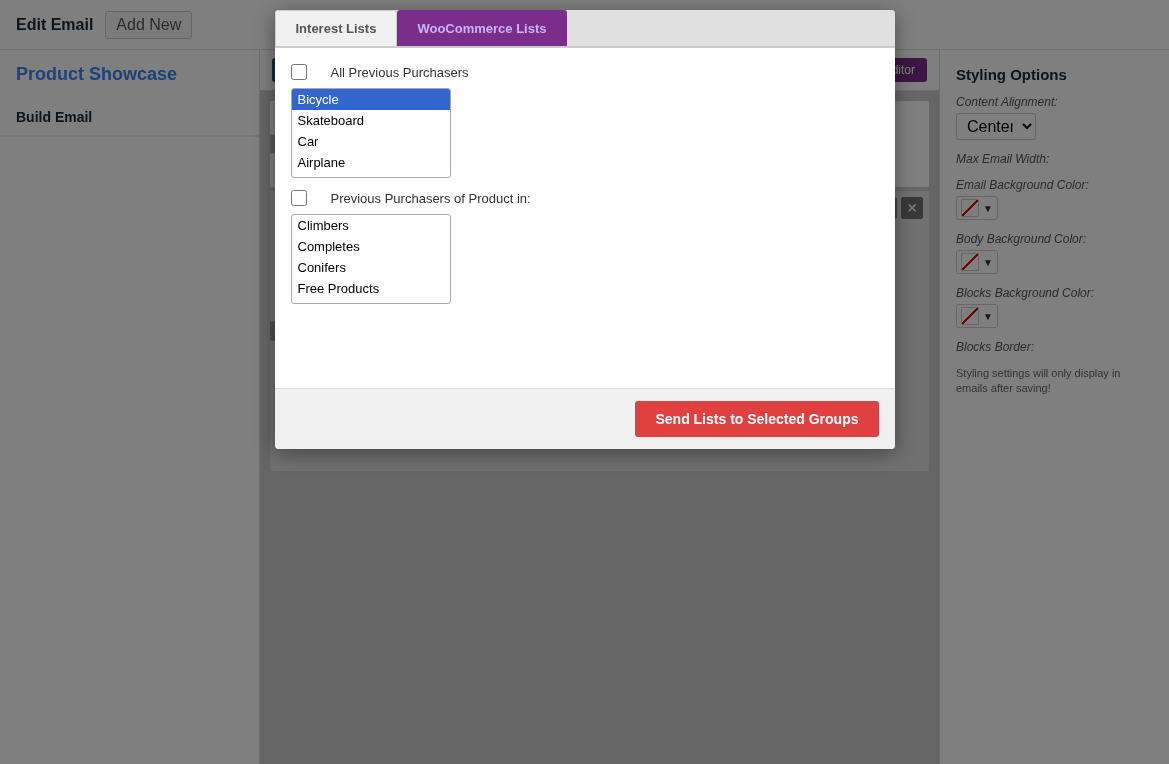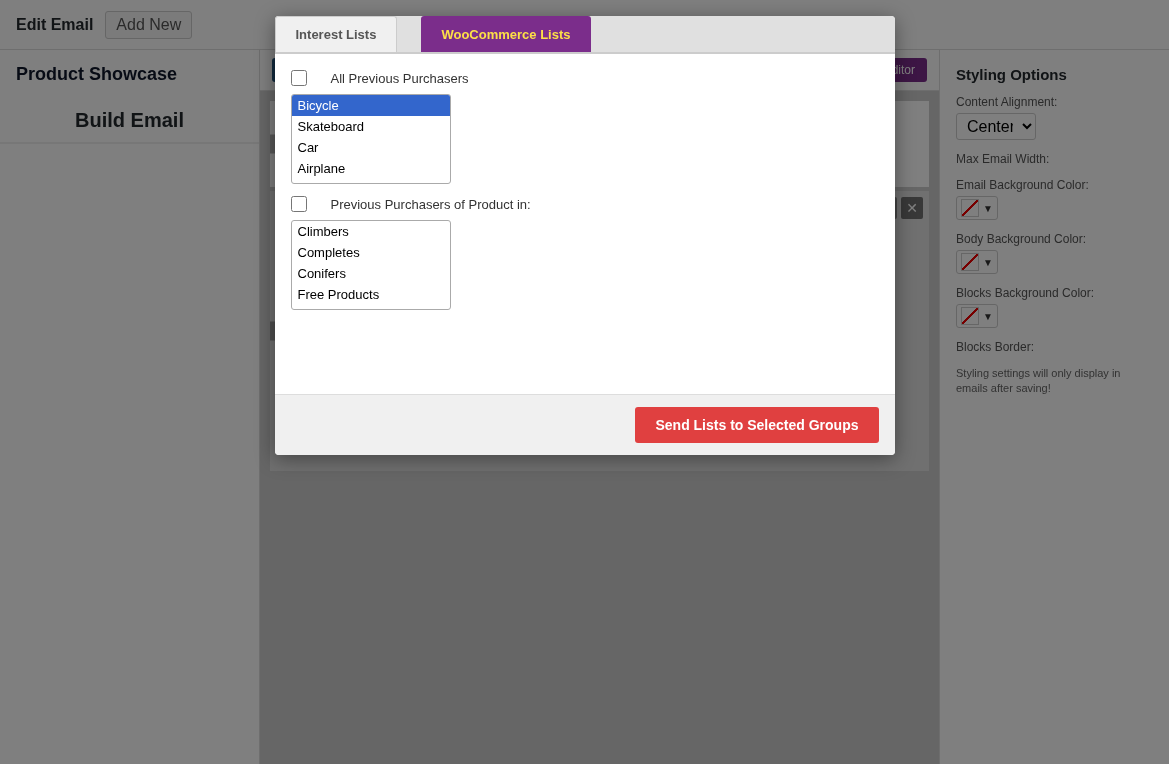--- a/index.html
+++ b/index.html
@@ -9,22 +9,22 @@
     .top-bar { background: #fff; border-bottom: 1px solid #ddd; padding: 8px 16px; display: flex; align-items: center; gap: 12px; height: 50px; }
     .top-bar-title { font-size: 16px; font-weight: bold; color: #23282d; }
     .add-new-btn { background: #f7f7f7; border: 1px solid #ccc; border-radius: 3px; padding: 4px 10px; font-size: 16px; cursor: pointer; color: #555; }
 
     
     .main-layout { display: flex; height: calc(764px - 50px); }
 
     
     .sidebar { width: 260px; background: #fff; border-right: 1px solid #ddd; padding: 0; flex-shrink: 0; }
     .sidebar-section { border-bottom: 1px solid #eee; }
-    .sidebar-title { font-size: 18px; font-weight: bold; padding: 14px 16px; color: #0f172a; }
-    .sidebar-item { padding: 10px 16px; font-size: 20px; font-weight: bold; color: #23282d; border-bottom: 1px solid #eee; background: #fff; text-align: center; }
+    .sidebar-title { font-size: 18px; font-weight: bold; padding: 14px 16px; color: #3b82f6; }
+    .sidebar-item { padding: 10px 16px; font-size: 14px; font-weight: bold; color: #23282d; border-bottom: 1px solid #eee; background: #fff; }
 
     
     .content-area { flex: 1; display: flex; flex-direction: column; background: #ccc; position: relative; overflow: hidden; }
 
     .content-toolbar { background: #fff; border-bottom: 1px solid #ddd; padding: 8px 12px; display: flex; align-items: center; gap: 6px; }
     .col-btn { background: #23547d; color: #fff; border: none; border-radius: 3px; padding: 5px 10px; font-size: 12px; cursor: pointer; }
     .full-screen-btn { margin-left: auto; background: #7b2d8b; color: #fff; border: none; border-radius: 3px; padding: 5px 12px; font-size: 12px; cursor: pointer; }
 
     .email-canvas { flex: 1; overflow-y: auto; padding: 10px; }
     .email-block { background: #fff; margin-bottom: 4px; position: relative; }
@@ -34,34 +34,34 @@
     .image-block { background: #e0e0e0; margin-bottom: 4px; position: relative; min-height: 280px; display: flex; align-items: center; justify-content: center; }
     .image-placeholder { width: 230px; height: 180px; border: 3px solid #555; display: flex; align-items: center; justify-content: center; position: relative; }
     .img-icon { width: 180px; height: 140px; }
     .block-action { position: absolute; top: 6px; right: 6px; background: rgba(0,0,0,0.5); color: #fff; border: none; width: 22px; height: 22px; border-radius: 2px; cursor: pointer; display: flex; align-items: center; justify-content: center; font-size: 14px; }
     .block-edit { position: absolute; top: 6px; right: 32px; background: rgba(0,0,0,0.4); color: #fff; border: none; width: 22px; height: 22px; border-radius: 2px; cursor: pointer; display: flex; align-items: center; justify-content: center; font-size: 13px; }
 
     
     .styling-panel { width: 230px; background: #fff; border-left: 1px solid #ddd; padding: 16px; overflow-y: auto; flex-shrink: 0; }
     .styling-panel h3 { font-size: 15px; font-weight: bold; margin-bottom: 12px; color: #23282d; }
     .style-row { margin-bottom: 12px; }
-    .style-label { font-size: 12px; color: #555; margin-bottom: 4px; }
+    .style-label { font-size: 12px; color: #555; margin-bottom: 4px; font-style: italic; }
     .style-select { border: 1px solid #ccc; border-radius: 3px; padding: 3px 6px; font-size: 16px; width: 80px; background: #fff; }
     .color-box { display: inline-flex; align-items: center; border: 1px solid #ccc; border-radius: 3px; padding: 2px 4px; }
     .color-swatch { width: 18px; height: 18px; background: #fff; border: 1px solid #ccc; position: relative; }
     .color-swatch::before { content: ''; position: absolute; top: 0; left: 0; right: 0; bottom: 0; background: linear-gradient(to bottom right, transparent 45%, #e00 45%, #e00 55%, transparent 55%); }
     .color-arrow { font-size: 10px; margin-left: 4px; }
     .style-note { font-size: 11px; color: #666; line-height: 1.4; }
 
     
-    .modal-overlay { position: absolute; top: 0; left: 0; width: 100%; height: 100%; background: rgba(0,0,0,0.5); z-index: 100; display: flex; align-items: flex-start; justify-content: center; padding-top: 16px; }
+    .modal-overlay { position: absolute; top: 0; left: 0; width: 100%; height: 100%; background: rgba(0,0,0,0.5); z-index: 100; display: flex; align-items: flex-start; justify-content: center; padding-top: 10px; }
     .modal { background: #f0f0f0; border-radius: 4px; width: 620px; min-height: 420px; box-shadow: 0 4px 20px rgba(0,0,0,0.4); overflow: hidden; }
     .modal-tabs { display: flex; background: #e0e0e0; border-bottom: 2px solid #ccc; }
     .modal-tab { padding: 10px 20px; font-size: 13px; font-weight: bold; cursor: pointer; border: none; background: transparent; color: #555; }
-    .modal-tab.active { background: #7b2d8b; color: #fde047; border-radius: 3px 3px 0 0; margin-left: 24px; }
+    .modal-tab.active { background: #7b2d8b; color: #c4b5fd; border-radius: 3px 3px 0 0; }
     .modal-tab.inactive { background: #f0f0f0; color: #555; border-radius: 3px 3px 0 0; border: 1px solid #ccc; border-bottom: none; }
     .modal-body { padding: 16px; background: #fff; min-height: 340px; }
     .checkbox-row { display: flex; align-items: center; gap: 24px; margin-bottom: 8px; }
     .checkbox-row input[type="checkbox"] { width: 16px; height: 16px; accent-color: #e44; }
     .checkbox-row label { font-size: 13px; color: #333; }
     .list-box { border: 1px solid #aaa; border-radius: 3px; width: 160px; height: 90px; overflow-y: scroll; background: #fff; }
     .list-box option { padding: 3px 6px; font-size: 13px; }
     .list-box option.selected { background: #3366cc; color: #fff; }
     .modal-footer { background: #f0f0f0; padding: 12px 16px; display: flex; justify-content: flex-end; border-top: 1px solid #ddd; }
     .send-btn { background: #e04040; color: #fff; border: none; border-radius: 3px; padding: 10px 20px; font-size: 14px; font-weight: bold; cursor: pointer; }

